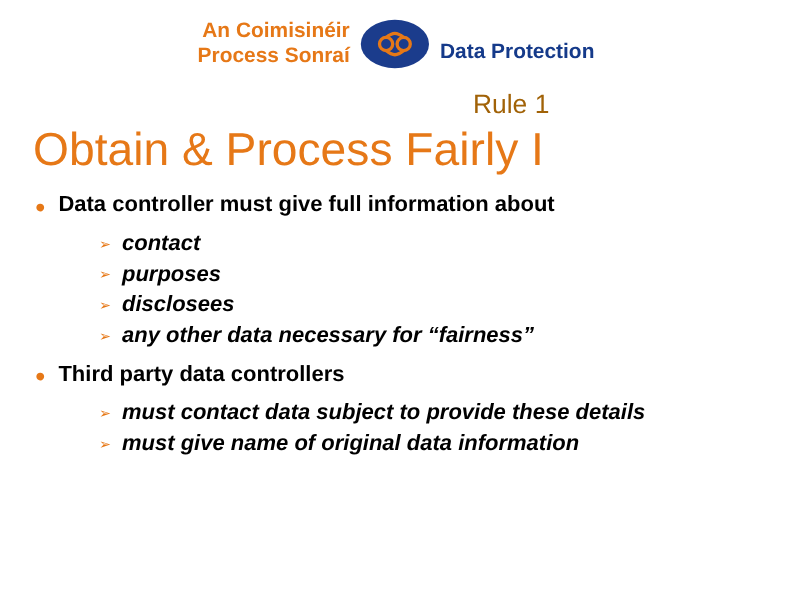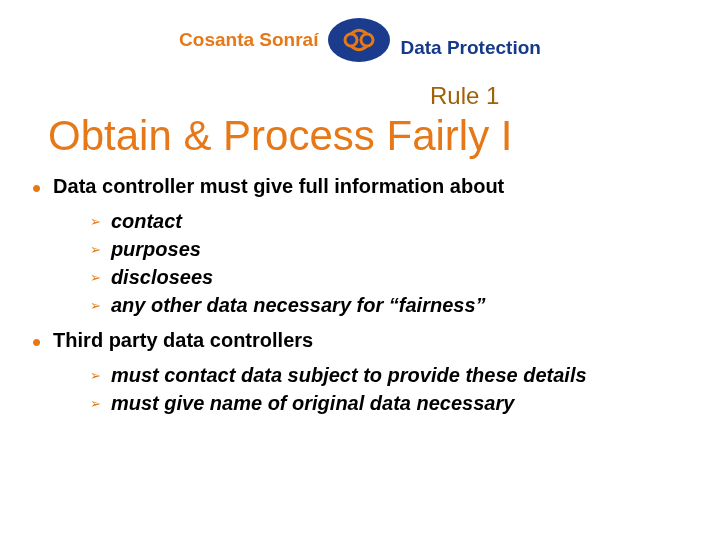--- a/index.html
+++ b/index.html
@@ -48,21 +48,21 @@
     font-size: 24px;
     color: #a16207;
     margin-left: 430px;
     margin-top: 12px;
     font-family: Verdana, sans-serif;
   }
   .title {
     color: #e67817;
     font-size: 42px;
     font-weight: normal;
-    margin: 2px 0 14px 48px;
+    margin: 2px 0 14px 30px;
     font-family: Verdana, sans-serif;
   }
   .content {
     padding: 0 28px 0 28px;
   }
   .bullet-item {
     display: flex;
     align-items: flex-start;
     margin-bottom: 4px;
   }
@@ -100,21 +100,22 @@
     font-size: 20px;
     color: #000;
     line-height: 1.3;
   }
 </style>
 </head>
 <body>
 
 <div class="header">
   <div class="header-left">
-    <div>Cosanta Sonraí</div>
+    <div>An Coimisinéir</div>
+    <div>Process Sonraí</div>
   </div>
   <div class="logo-oval">
     <svg width="48" height="30" viewBox="0 0 48 30">
       <path d="M10 15 a6 6 0 1 1 12 0 a6 6 0 1 1 -12 0" fill="none" stroke="#e67817" stroke-width="3"></path>
       <path d="M26 15 a6 6 0 1 1 12 0 a6 6 0 1 1 -12 0" fill="none" stroke="#e67817" stroke-width="3"></path>
       <path d="M16 9 C 22 4, 26 4, 32 9" fill="none" stroke="#e67817" stroke-width="3"></path>
       <path d="M16 21 C 22 26, 26 26, 32 21" fill="none" stroke="#e67817" stroke-width="3"></path>
     </svg>
   </div>
   <div class="header-right">
@@ -155,17 +156,17 @@
     <span class="bullet-dot">•</span>
     <span class="bullet-text">Third party data controllers</span>
   </div>
   <div class="sublist">
     <div class="sub-item">
       <span class="sub-arrow">➢</span>
       <span class="sub-text">must contact data subject to provide these details</span>
     </div>
     <div class="sub-item">
       <span class="sub-arrow">➢</span>
-      <span class="sub-text">must give name of original data necessary</span>
+      <span class="sub-text">must give name of original data information</span>
     </div>
   </div>
 
 </div>
 
 </body></html>

